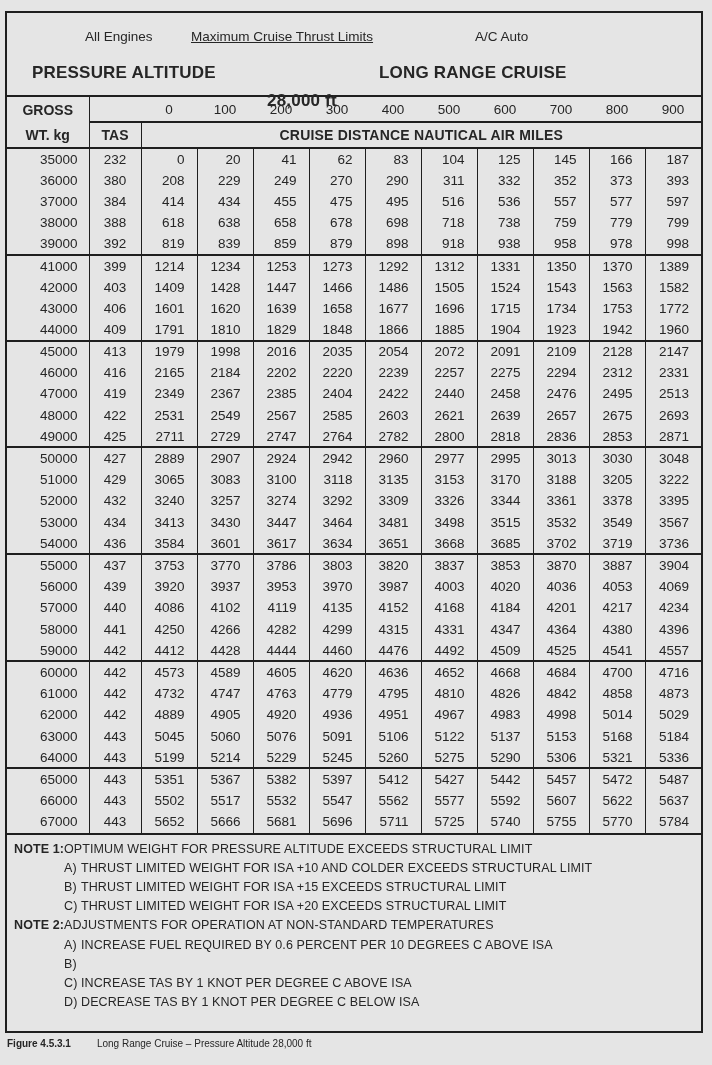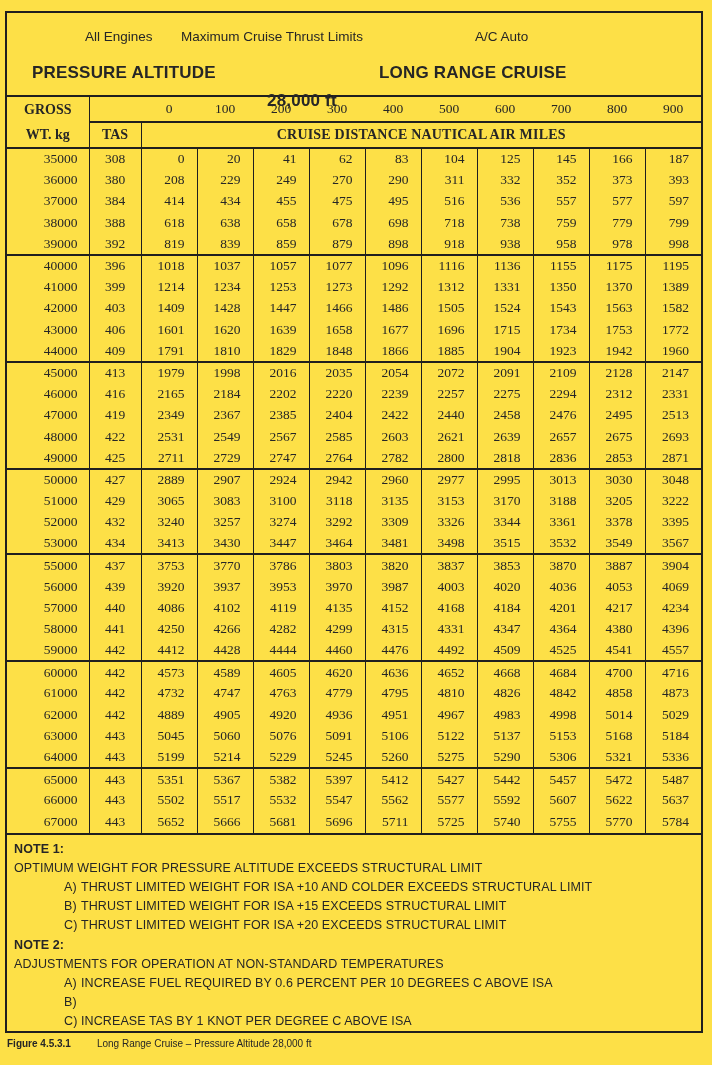--- a/index.html
+++ b/index.html
@@ -1,48 +1,48 @@
 <!DOCTYPE html>
 <html><head>
 <meta charset="utf-8">
 <style>
   * { margin: 0; padding: 0; box-sizing: border-box; }
   html, body { background: #ffffff; }
   .page {
     position: relative;
     width: 712px;
     height: 1065px;
-    background: #fde047;
+    background: #e5e5e5;
     font-family: "Liberation Sans", sans-serif;
     color: #262626;
     overflow: hidden;
   }
   .frame {
     position: absolute;
     left: 5px;
     top: 11px;
     width: 698px;
     height: 1022px;
     border: 2px solid #1f1f1f;
     overflow: hidden;
   }
   
   .band-top { position: relative; height: 84px; border-bottom: 2px solid #1f1f1f; }
   .engines-row { position: absolute; top: 16px; left: 0; width: 100%; height: 18px; font-size: 13.5px; }
   .engines-row span { position: absolute; white-space: nowrap; }
   .lbl-engines  { left: 78px; }
-  .lbl-thrust   { left: 174px; }
+  .lbl-thrust   { left: 184px; text-decoration: underline; }
   .lbl-ac       { left: 468px; }
   .title-row { position: absolute; top: 50px; left: 0; width: 100%; height: 22px; font-size: 17px; font-weight: bold; letter-spacing: 0.2px; }
   .title-row span { position: absolute; white-space: nowrap; }
   .ttl-pa   { left: 25px; }
   .ttl-alt  { left: 260px; margin-top: 28px; }
   .ttl-lrc  { left: 372px; }
   
-  table { border-collapse: collapse; table-layout: fixed; width: 694px; font-size: 13.5px; font-family: Liberation Serif, serif; }
+  table { border-collapse: collapse; table-layout: fixed; width: 694px; font-size: 13.5px; }
   col.cg-wt  { width: 82px; }
   col.cg-tas { width: 52px; }
   col.cg-val { width: 56px; }
   th, td { padding: 0; font-weight: normal; white-space: nowrap; overflow: hidden; }
   thead th { font-weight: bold; font-size: 14px; }
   tr.hrow1 { height: 25px; }
   tr.hrow2 { height: 26px; }
   .h-gross { text-align: center; border-right: 1px solid #1f1f1f; border-bottom: none; }
   .h-num   { text-align: center; font-weight: normal; font-size: 13.5px; border-bottom: 2px solid #1f1f1f; }
   .h-spacer{ border-bottom: 2px solid #1f1f1f; }
@@ -50,21 +50,21 @@
   .h-tas   { border-right: 1px solid #1f1f1f; border-bottom: 2px solid #1f1f1f; }
   .h-dist  { text-align: center; border-bottom: 2px solid #1f1f1f; letter-spacing: 0.2px; margin-top: 22px; }
   tbody.grp { border-top: 2px solid #1f1f1f; }
   tbody.grp tr { height: 21.4px; }
   td.c-wt  { text-align: right; padding-right: 11px; border-right: 1px solid #1f1f1f; }
   td.c-tas { text-align: center; border-right: 1px solid #1f1f1f; }
   td.c-val { text-align: right; padding-right: 12px; border-left: 1px solid #1f1f1f; }
   td.c-val:first-of-type { border-left: none; }
   
   .notes { border-top: 2px solid #1f1f1f; padding: 5px 4px 0 7px; font-size: 12.5px; line-height: 19.2px; letter-spacing: 0.1px; }
-  .note-main { display: flex; flex-direction: column; }
+  .note-main { display: flex; }
   .note-label { width: 50px; font-weight: bold; flex: none; }
   .note-item { display: flex; padding-left: 50px; }
   .item-id { width: 17px; flex: none; }
   
   .caption { position: absolute; left: 7px; top: 1038px; display: flex; font-size: 10px; white-space: nowrap; }
   .cap-fig { font-weight: bold; margin-right: 26px; }
 </style>
 </head>
 <body>
 
@@ -116,21 +116,21 @@
         </tr>
         <tr class="hrow2">
           <th class="h-wtkg">WT. kg</th>
           <th class="h-tas">TAS</th>
           <th class="h-dist" colspan="10">CRUISE DISTANCE NAUTICAL AIR MILES</th>
         </tr>
       </thead>
     <tbody class="grp">
           <tr>
             <td class="c-wt">35000</td>
-            <td class="c-tas">308</td>
+            <td class="c-tas">232</td>
             <td class="c-val">0</td>
             <td class="c-val">20</td>
             <td class="c-val">41</td>
             <td class="c-val">62</td>
             <td class="c-val">83</td>
             <td class="c-val">104</td>
             <td class="c-val">125</td>
             <td class="c-val">145</td>
             <td class="c-val">166</td>
             <td class="c-val">187</td>
@@ -187,34 +187,20 @@
             <td class="c-val">898</td>
             <td class="c-val">918</td>
             <td class="c-val">938</td>
             <td class="c-val">958</td>
             <td class="c-val">978</td>
             <td class="c-val">998</td>
           </tr>
         </tbody>
         <tbody class="grp">
           <tr>
-            <td class="c-wt">40000</td>
-            <td class="c-tas">396</td>
-            <td class="c-val">1018</td>
-            <td class="c-val">1037</td>
-            <td class="c-val">1057</td>
-            <td class="c-val">1077</td>
-            <td class="c-val">1096</td>
-            <td class="c-val">1116</td>
-            <td class="c-val">1136</td>
-            <td class="c-val">1155</td>
-            <td class="c-val">1175</td>
-            <td class="c-val">1195</td>
-          </tr>
-          <tr>
             <td class="c-wt">41000</td>
             <td class="c-tas">399</td>
             <td class="c-val">1214</td>
             <td class="c-val">1234</td>
             <td class="c-val">1253</td>
             <td class="c-val">1273</td>
             <td class="c-val">1292</td>
             <td class="c-val">1312</td>
             <td class="c-val">1331</td>
             <td class="c-val">1350</td>
@@ -386,20 +372,34 @@
             <td class="c-val">3430</td>
             <td class="c-val">3447</td>
             <td class="c-val">3464</td>
             <td class="c-val">3481</td>
             <td class="c-val">3498</td>
             <td class="c-val">3515</td>
             <td class="c-val">3532</td>
             <td class="c-val">3549</td>
             <td class="c-val">3567</td>
           </tr>
+          <tr>
+            <td class="c-wt">54000</td>
+            <td class="c-tas">436</td>
+            <td class="c-val">3584</td>
+            <td class="c-val">3601</td>
+            <td class="c-val">3617</td>
+            <td class="c-val">3634</td>
+            <td class="c-val">3651</td>
+            <td class="c-val">3668</td>
+            <td class="c-val">3685</td>
+            <td class="c-val">3702</td>
+            <td class="c-val">3719</td>
+            <td class="c-val">3736</td>
+          </tr>
         </tbody>
         <tbody class="grp">
           <tr>
             <td class="c-wt">55000</td>
             <td class="c-tas">437</td>
             <td class="c-val">3753</td>
             <td class="c-val">3770</td>
             <td class="c-val">3786</td>
             <td class="c-val">3803</td>
             <td class="c-val">3820</td>

